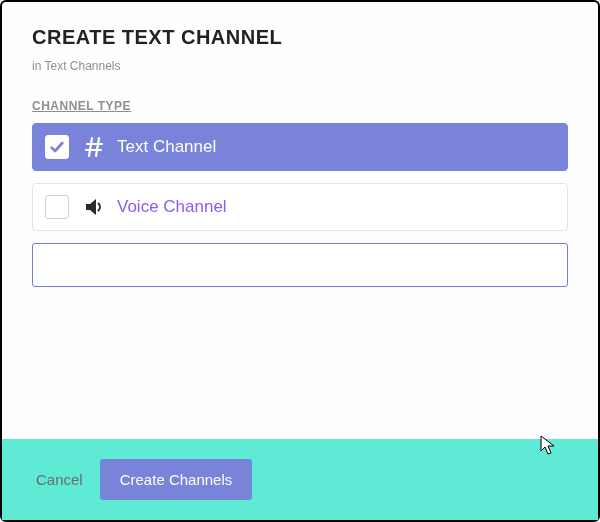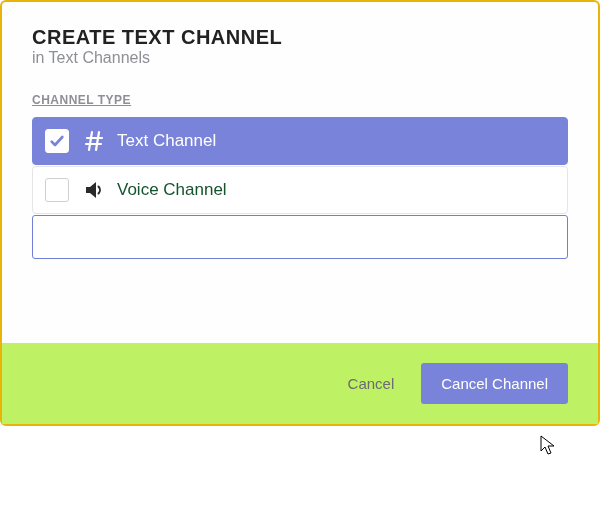--- a/index.html
+++ b/index.html
@@ -9,60 +9,60 @@
     }
     body {
       font-family: -apple-system, BlinkMacSystemFont, "Segoe UI", Helvetica, Arial, sans-serif;
       background: #fff;
       width: 600px;
       height: 522px;
       overflow: hidden;
     }
     .modal {
       width: 600px;
-      height: 426px;
+      height: 522px;
       background: #fefefe;
       border-radius: 6px;
       display: flex;
       flex-direction: column;
-      border: 2px solid #eab308;
+      border: 2px solid #000000;
     }
     .modal-body {
       padding: 24px 30px 20px 30px;
       flex: 1;
     }
     .title {
       font-size: 20px;
       font-weight: 700;
       letter-spacing: 0.5px;
       color: #222;
       text-transform: uppercase;
     }
     .subtitle {
-      font-size: 16px;
+      font-size: 12px;
       color: #8e8f94;
-      margin-top: 0;
+      margin-top: 10px;
     }
     .section-label {
       font-size: 12px;
       font-weight: 600;
       letter-spacing: 0.5px;
       color: #8e8f94;
       text-transform: uppercase;
       margin-top: 26px;
       margin-bottom: 10px;
       text-decoration: underline;
     }
     .option {
       display: flex;
       align-items: center;
       border: 1px solid #e4e4e6;
       border-radius: 4px;
       padding: 10px 12px;
-      margin-bottom: 1px;
+      margin-bottom: 12px;
       cursor: pointer;
       background: #fff;
     }
     .option.selected {
       background: #7983d9;
       border-color: #7983d9;
       color: #fff;
     }
     .checkbox {
       width: 24px;
@@ -83,42 +83,41 @@
       margin-right: 10px;
       display: flex;
       align-items: center;
       justify-content: center;
       width: 26px;
       height: 26px;
       flex-shrink: 0;
     }
     .option-label {
       font-size: 17px;
-      color: #14532d;
+      color: #8b5cf6;
     }
     .option.selected .option-label {
       color: #fff;
     }
     .text-input {
       width: 100%;
       height: 44px;
       border: 1px solid #6f7fd8;
       border-radius: 3px;
       padding: 0 12px;
       font-size: 15px;
       outline: none;
       background: #fff;
     }
     .footer {
-      background: #bef264;
+      background: #5eead4;
       padding: 20px 30px;
       display: flex;
-      justify-content: flex-end;
       align-items: center;
-      gap: 23px;
+      gap: 13px;
     }
     .btn-cancel {
       background: transparent;
       border: none;
       color: #6b6c72;
       font-size: 15px;
       cursor: pointer;
       padding: 10px 4px;
     }
     .btn-primary {
@@ -173,19 +172,19 @@
           </svg>
       </div>
       <div class="option-label">Voice Channel</div>
     </div>
 
     <input type="text" class="text-input" value="" style="">
   </div>
 
   <div class="footer">
     <button class="btn-cancel">Cancel</button>
-    <button class="btn-primary">Cancel Channel</button>
+    <button class="btn-primary">Create Channels</button>
   </div>
 </div>
 
 <svg class="cursor" width="18" height="22" viewBox="0 0 18 22">
     <path d="M1 1 L1 16 L5 12 L8 19 L11 18 L8 11 L14 11 Z" fill="#fff" stroke="#000" stroke-width="1"></path>
   </svg>
 
 </body></html>

